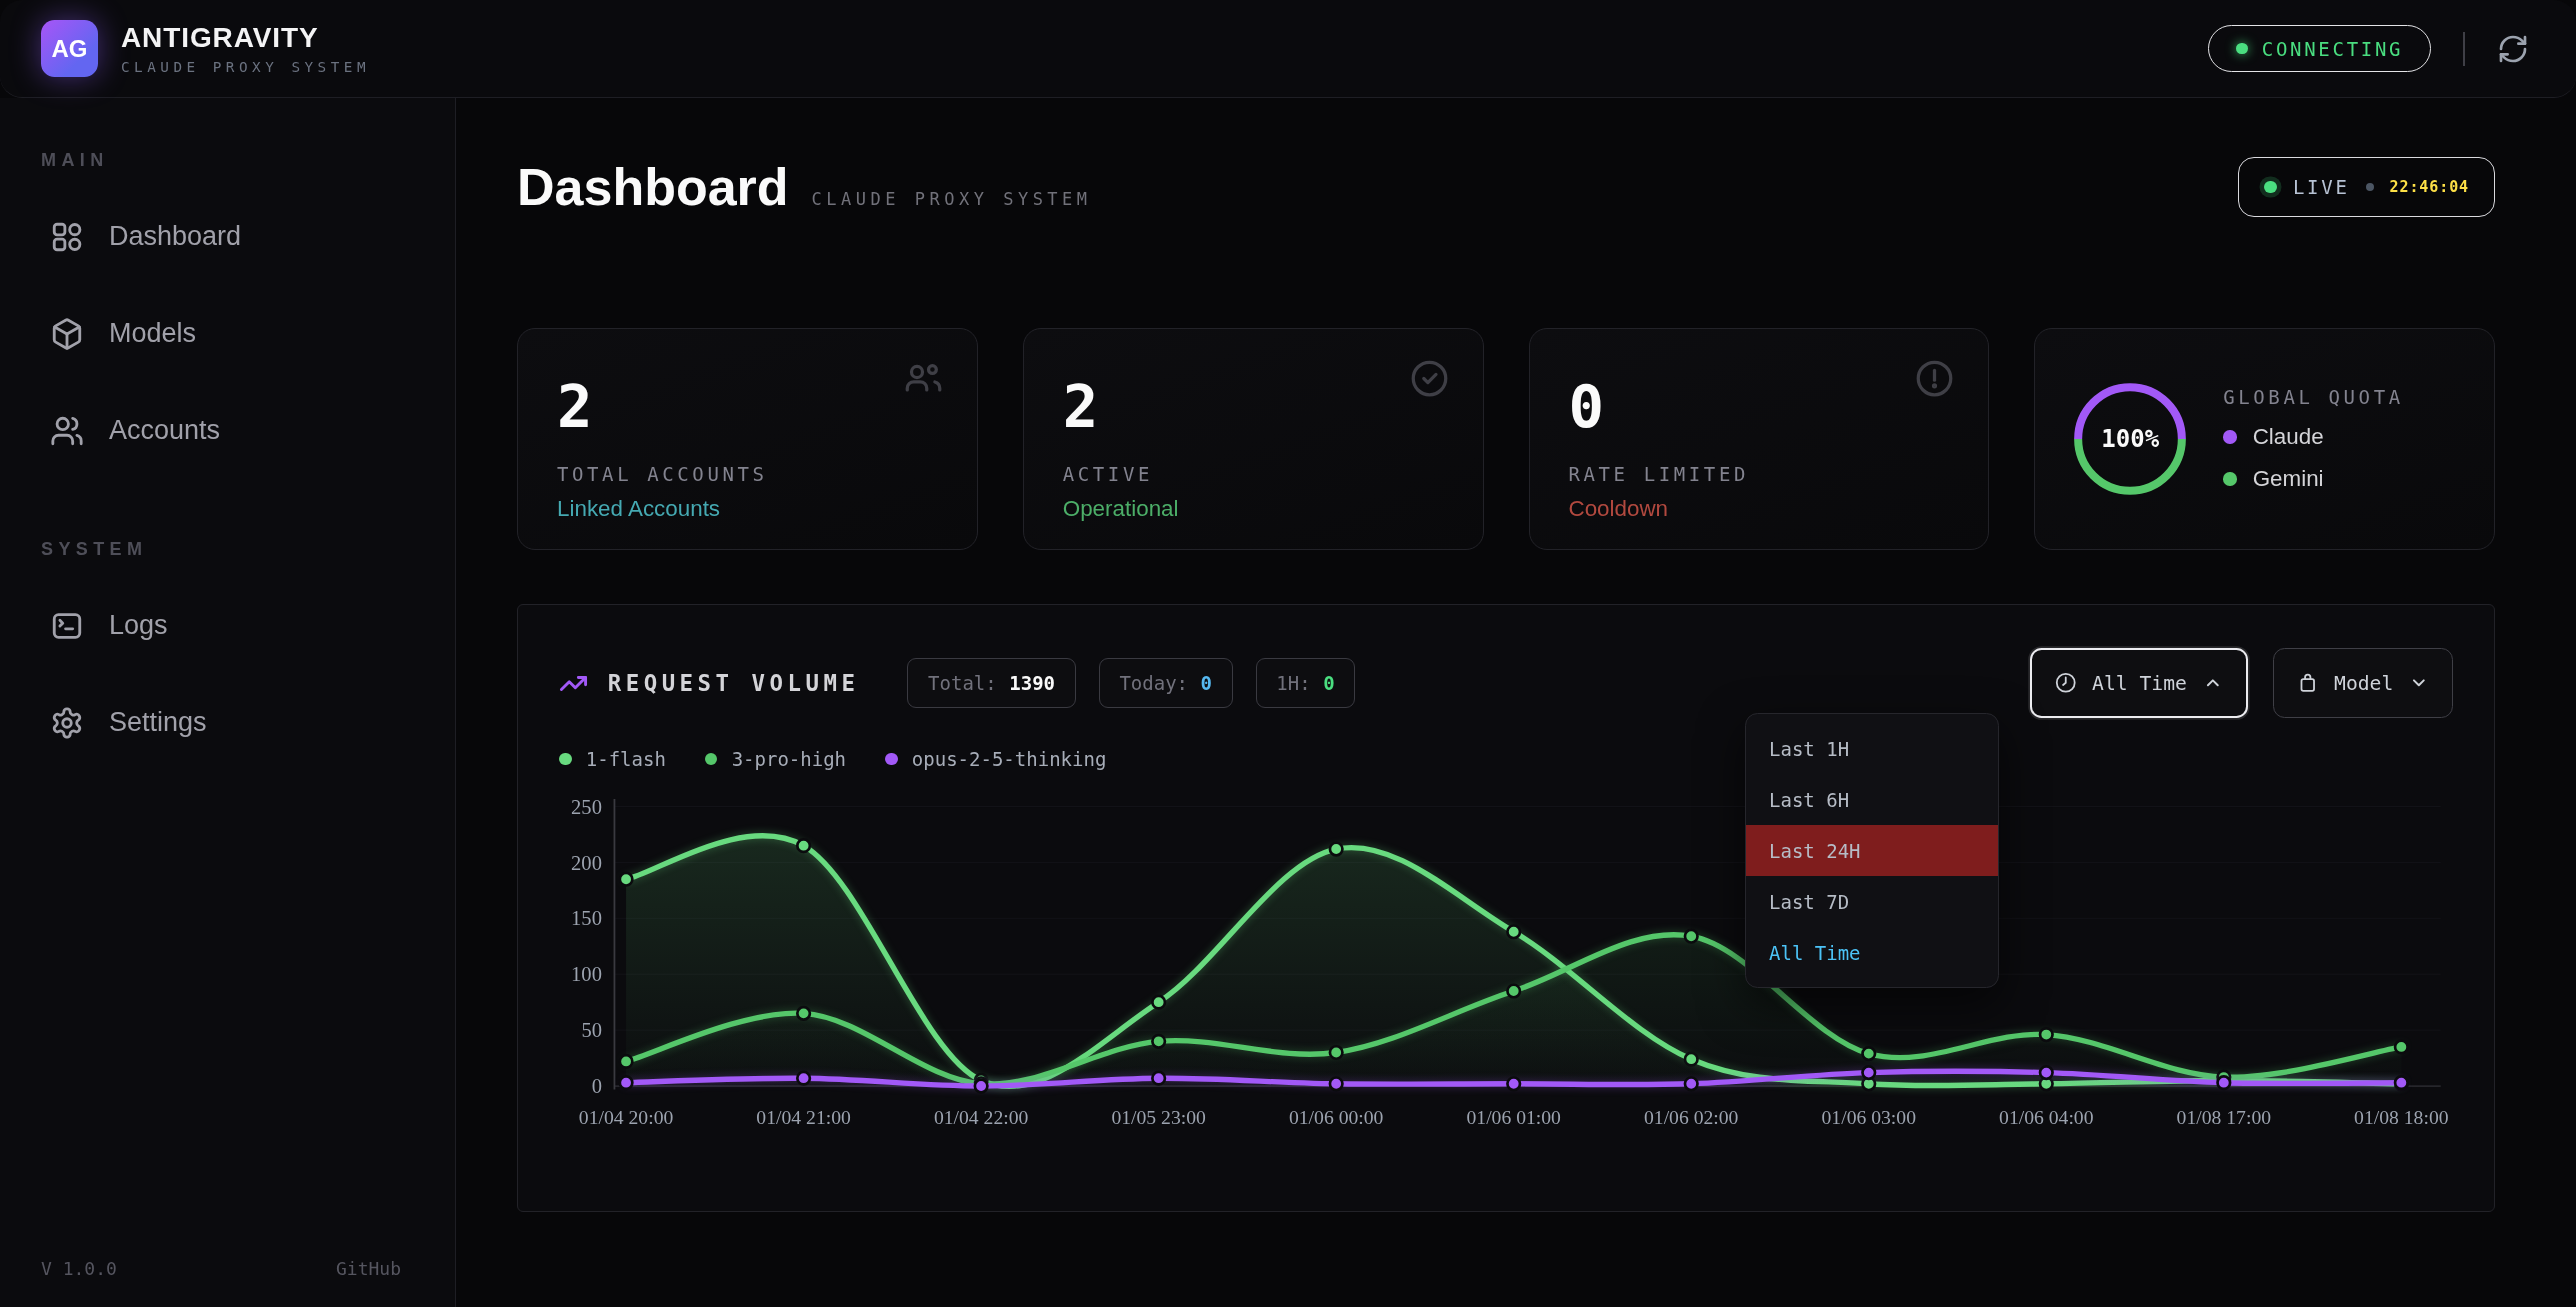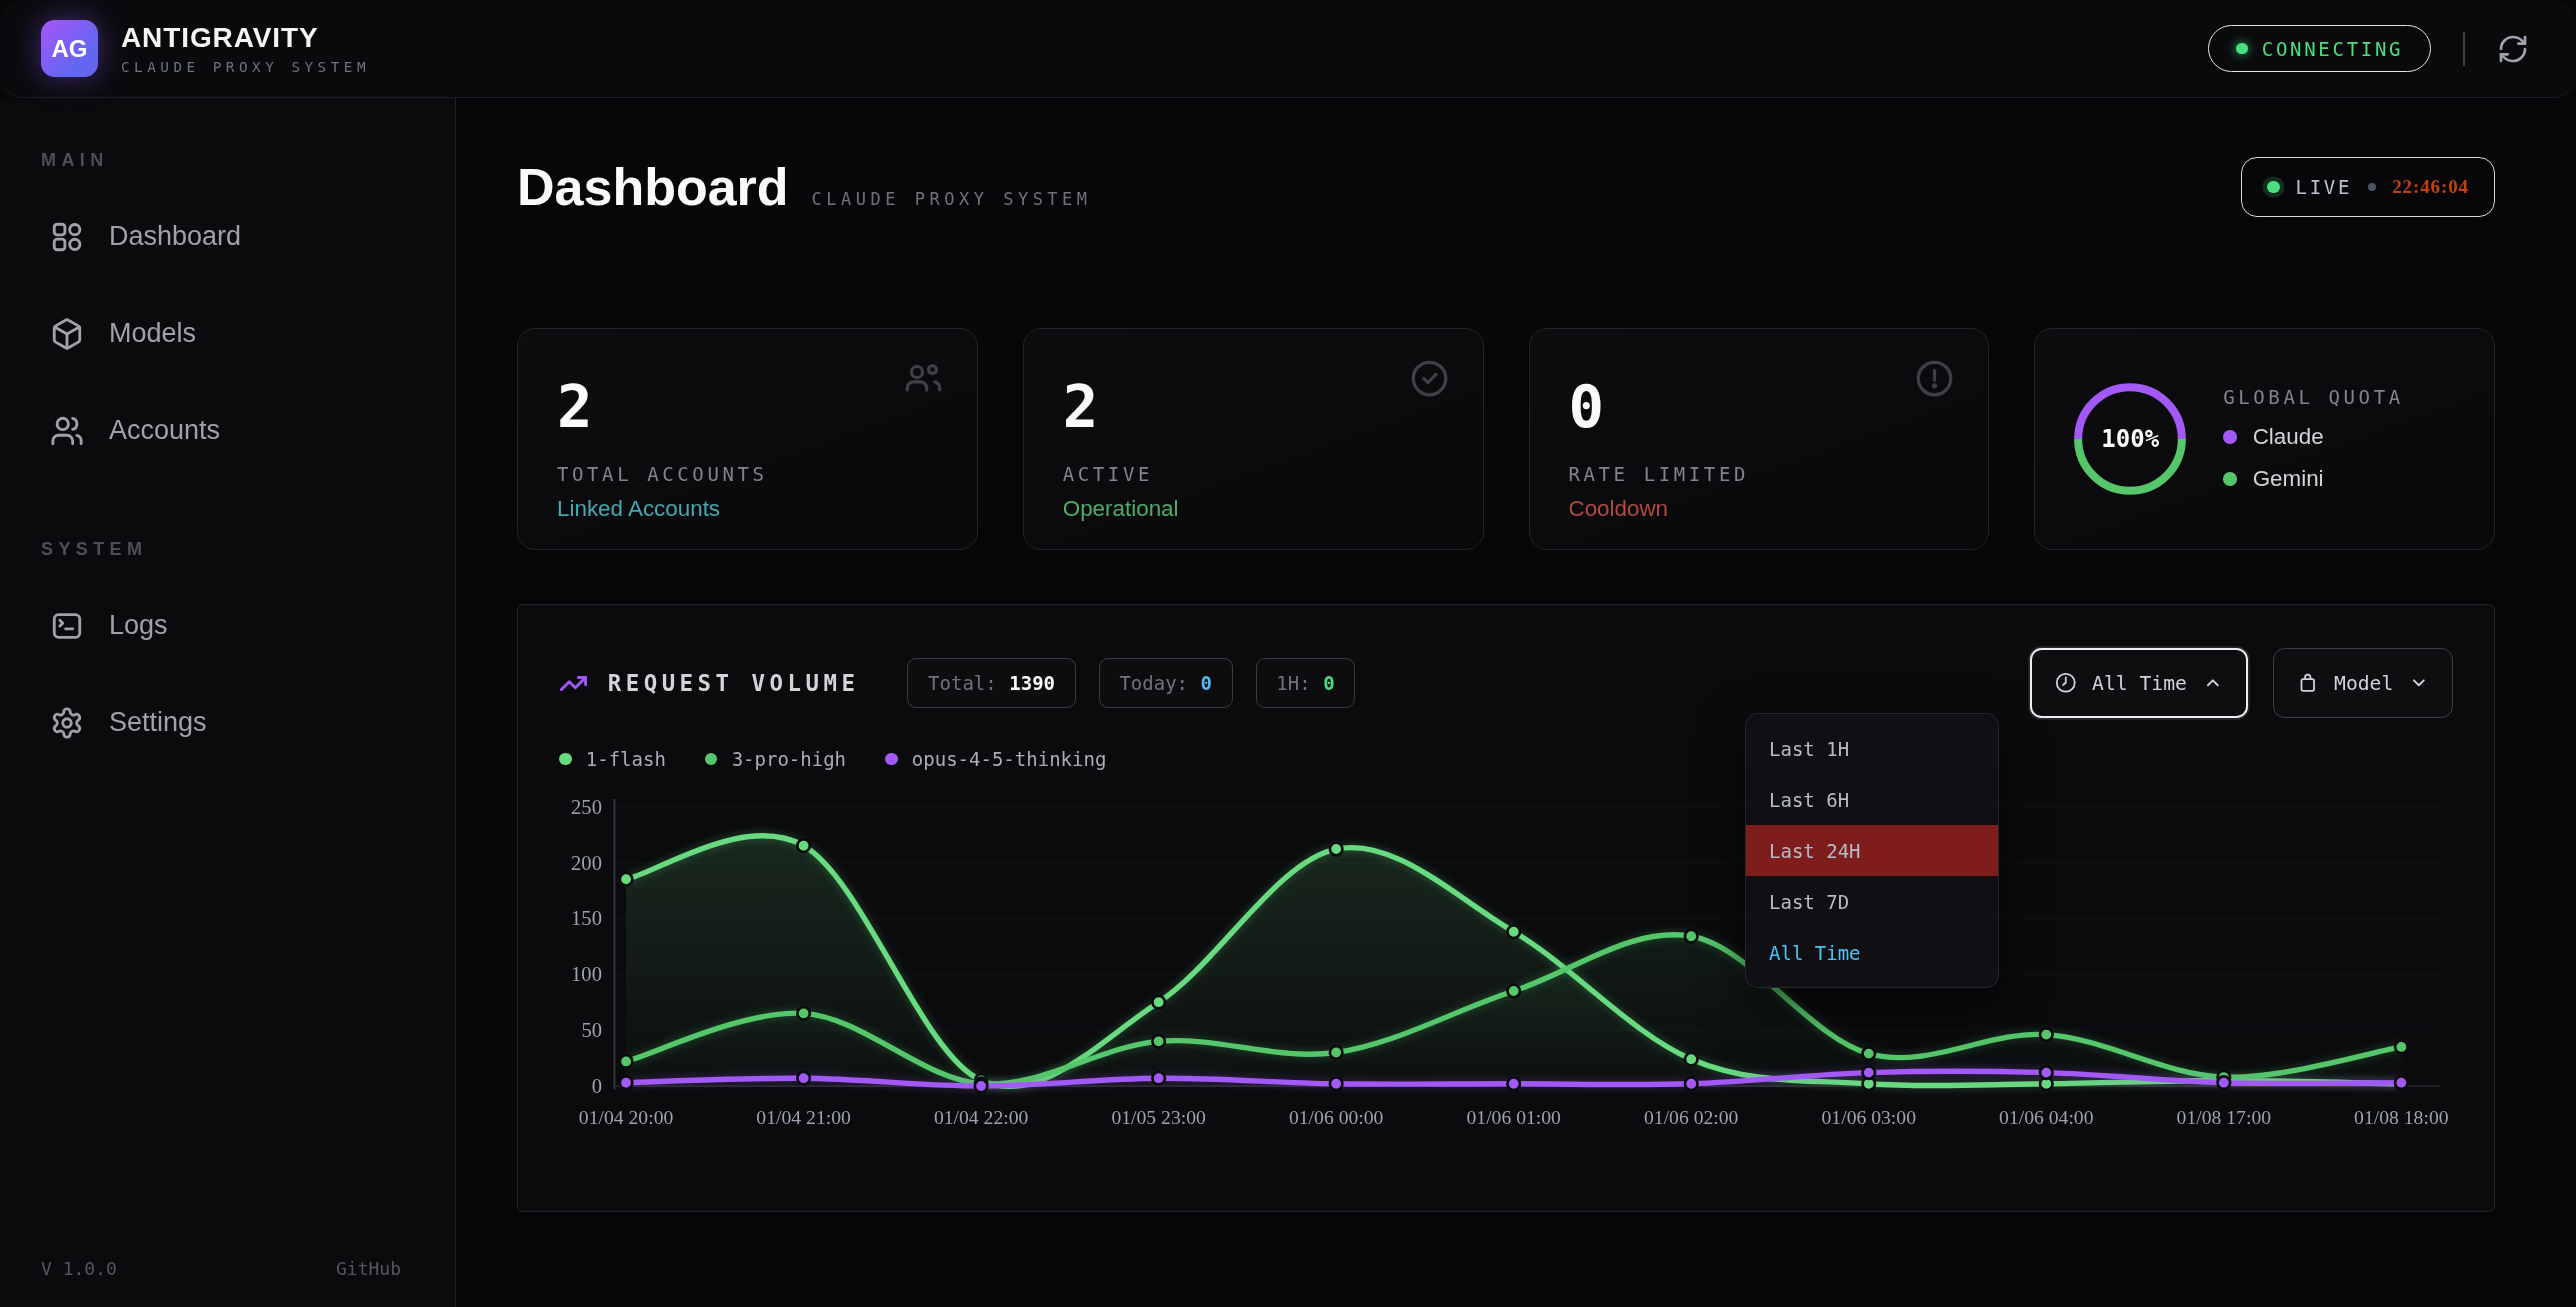--- a/index.html
+++ b/index.html
@@ -48,21 +48,21 @@
   .title-left { display:flex; align-items:baseline; gap:23px; }
   .page-title { font-family:"Liberation Sans",sans-serif; font-weight:bold; font-size:52px;
     color:#fafafa; letter-spacing:0px; }
   .page-sub { font-size:17px; letter-spacing:4.5px; color:#71717a; }
   .live-badge { display:flex; align-items:center; gap:16px; border:1.8px solid #d9d9de;
     border-radius:16px; padding:18px 25px; }
   .live-dot { width:12.5px; height:12.5px; border-radius:50%; background:#4ade80;
     box-shadow:0 0 0 4.5px rgba(74,222,128,.18); }
   .live-text { font-size:19px; letter-spacing:2.7px; color:#b7c2d4; }
   .live-sep { width:8px; height:8px; border-radius:50%; background:#4b5563; }
-  .live-time { font-size:19px; letter-spacing:0.9px; color:#c2410c; font-weight:bold;font-family:Liberation Serif, serif; }
+  .live-time { font-size:15px; letter-spacing:0.9px; color:#fde047; font-weight:bold; }
 
   
   .cards-row { margin-top:94px; display:grid; grid-template-columns:repeat(4,1fr); gap:45px; }
   .stat-card { position:relative; height:222px; border:1.8px solid #222228; border-radius:18px;
     background:linear-gradient(160deg,#0d0d10 0%,#09090b 100%); padding:34px 39px; }
   .stat-value { font-size:59px; font-weight:bold; color:#fafafa; line-height:1; margin-top:14.3px; }
   .stat-label { margin-top:27px; font-size:19px; letter-spacing:3.6px; color:#83838f; }
   .stat-sub { margin-top:10.7px; font-family:"Liberation Sans",sans-serif; font-size:22.4px; }
   .stat-icon { position:absolute; top:30px; right:34px; color:#3f3f46; }
 
@@ -308,21 +308,21 @@
         <div class="legend-item">
           <span class="leg-dot" style="width: 12.5px; height: 12.5px; background-color: rgb(104, 218, 127);"></span>
           <span>1-flash</span>
         </div>
         <div class="legend-item">
           <span class="leg-dot" style="width: 12.5px; height: 12.5px; background-color: rgb(85, 199, 106);"></span>
           <span>3-pro-high</span>
         </div>
         <div class="legend-item">
           <span class="leg-dot" style="width: 12.5px; height: 12.5px; background-color: rgb(162, 89, 247);"></span>
-          <span>opus-4-5-thinking</span>
+          <span>opus-2-5-thinking</span>
         </div>
       </div>
     <div class="chart-svg-wrap">
       <svg id="chart-svg" width="1896" height="351" viewBox="0 0 2120 392">
           <defs>
             <linearGradient id="grad0" x1="0" y1="18" x2="0" y2="333" gradientUnits="userSpaceOnUse">
               <stop offset="0%" stop-color="#68da7f" stop-opacity="0.16"></stop>
               <stop offset="100%" stop-color="#68da7f" stop-opacity="0.01"></stop>
             </linearGradient>
             <linearGradient id="grad1" x1="0" y1="18" x2="0" y2="333" gradientUnits="userSpaceOnUse">

